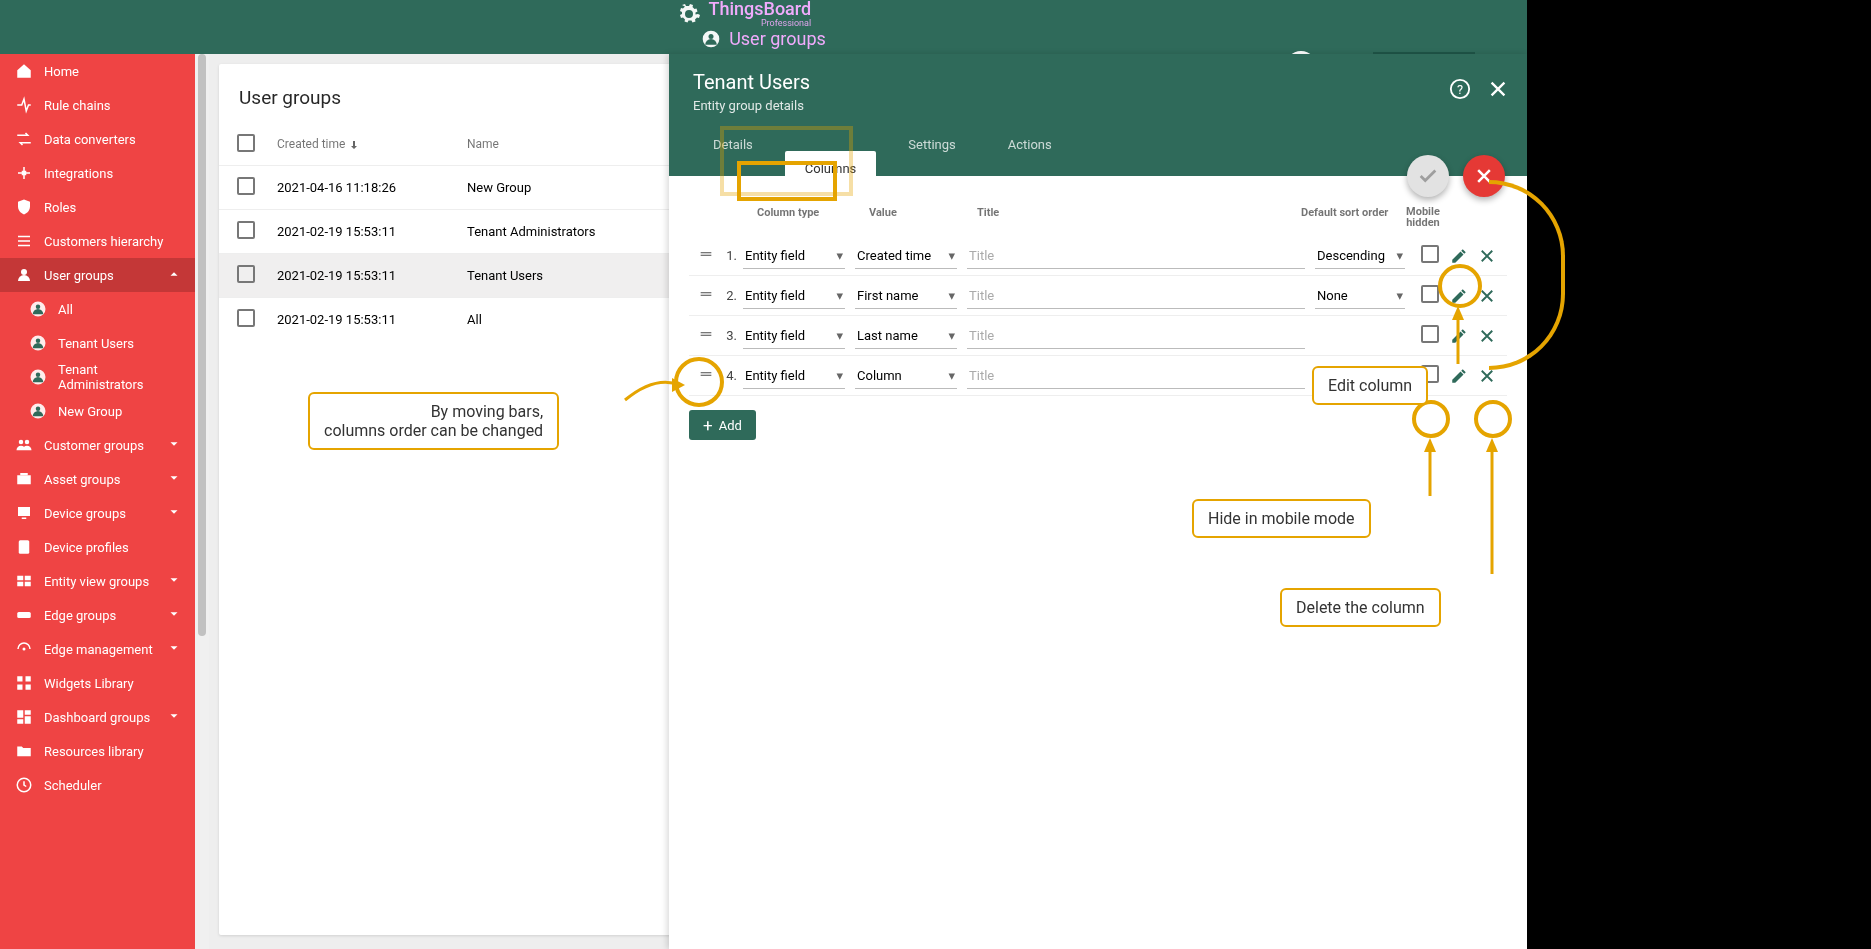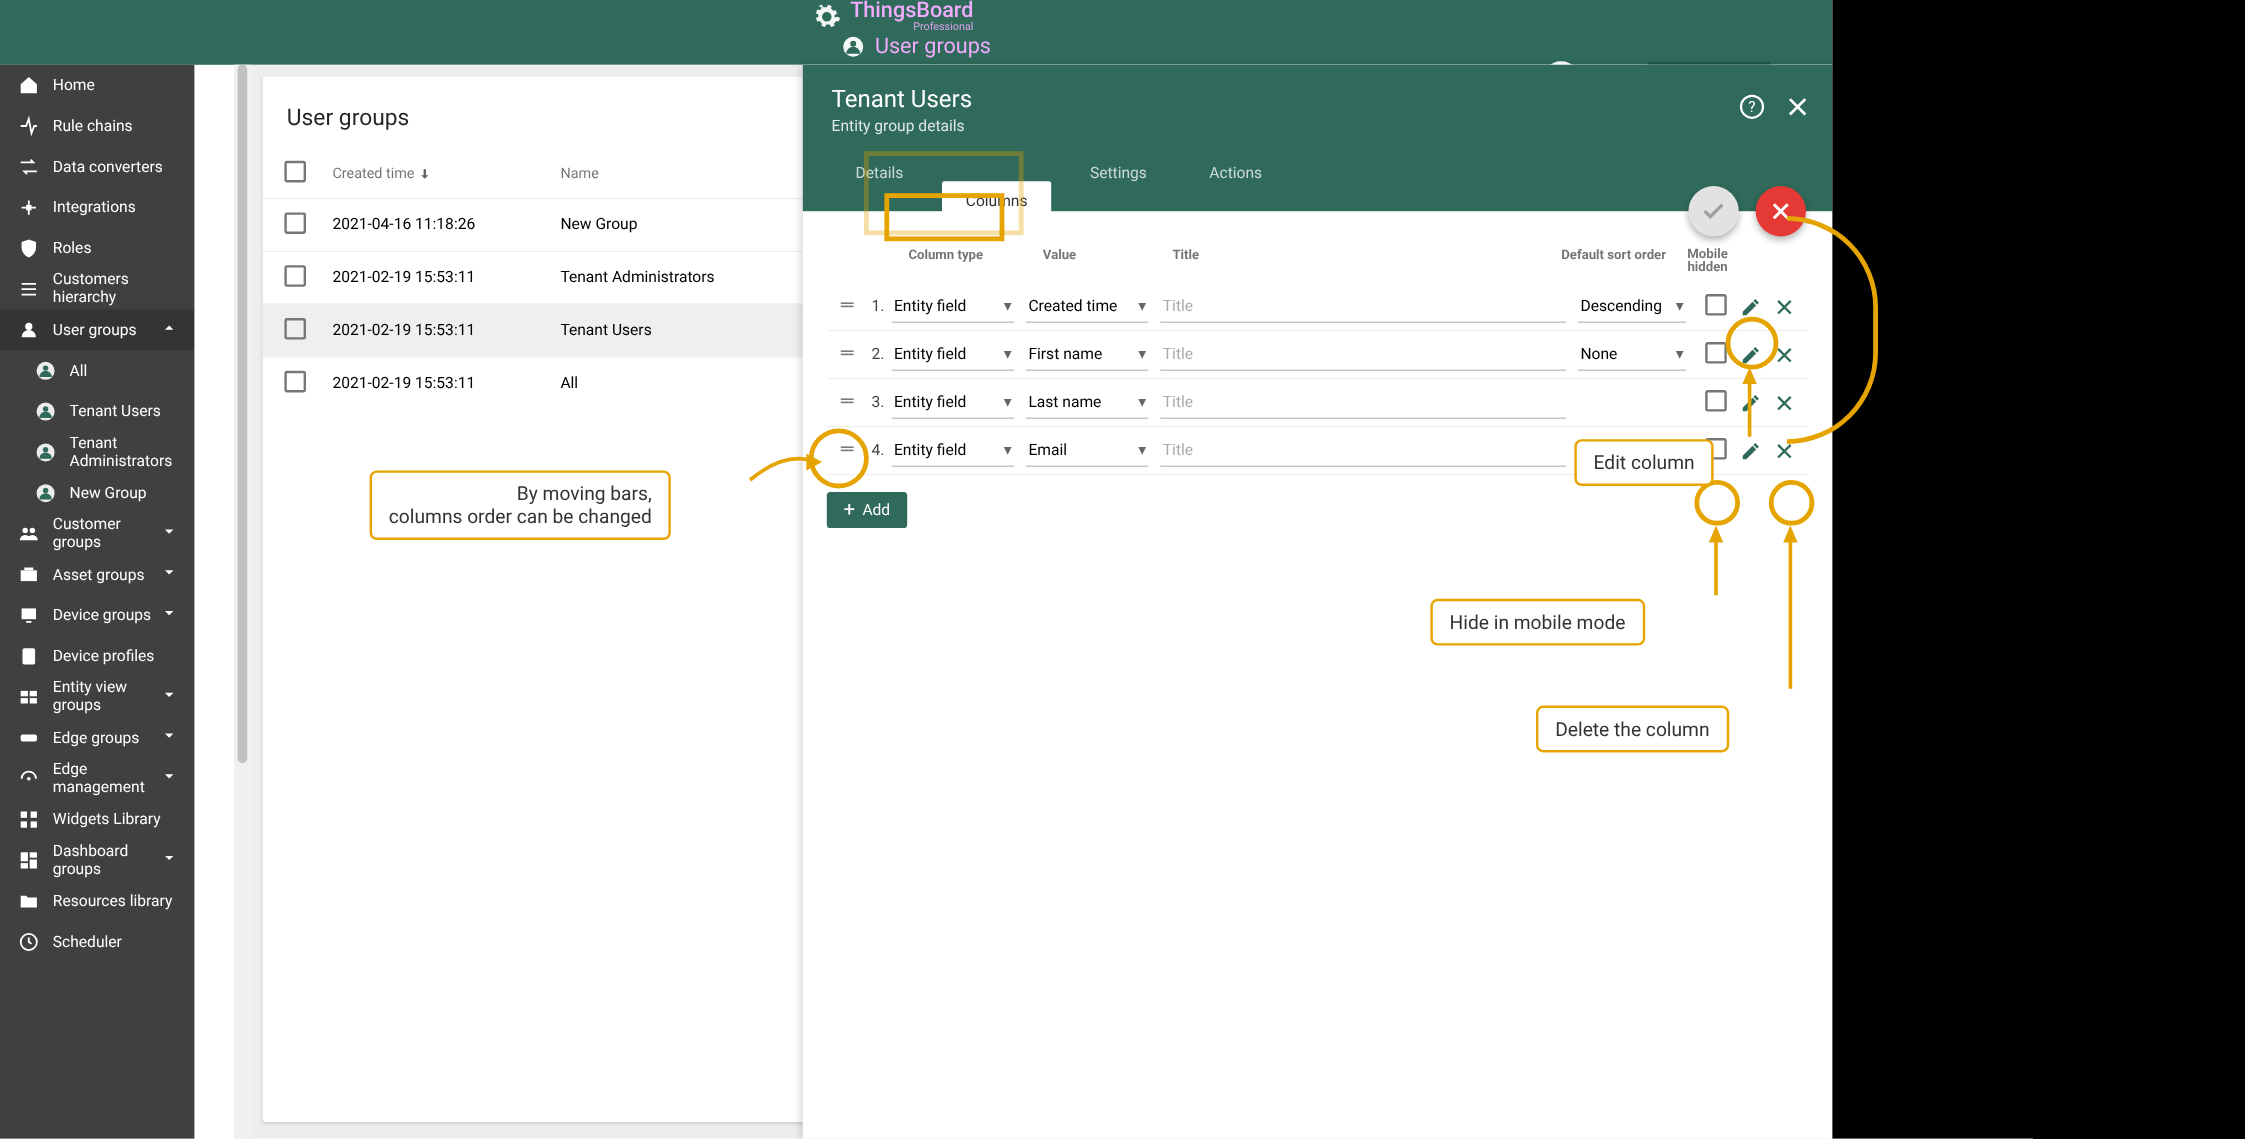--- a/index.html
+++ b/index.html
@@ -16,21 +16,21 @@
 .header-title-wrap { display: flex; align-items: center; font-size: 18px; }
 .header-title-wrap .avatar-small { margin-right: 8px; display: inline-flex; }
 .header-right { margin-left: auto; display: flex; align-items: center; padding-right: 10px; }
 .fullscreen-btn, .menu-dots-btn { width: 36px; height: 36px; display: flex; align-items: center; justify-content: center; cursor: pointer; color: #fff; }
 .user-block { display: flex; align-items: center; margin: 0 6px; gap: 48px; }
 .user-avatar { width: 32px; height: 32px; border-radius: 50%; background: #fff; color: #555; display: flex; align-items: center; justify-content: center; margin-right: 8px; }
 .user-name { background: #1f5548; padding: 1px 6px; font-size: 12px; line-height: 16px; }
 .user-role { font-size: 11px; opacity: .85; }
 
 
-.sidebar { position: absolute; top: 54px; left: 0; width: 162px; bottom: 0; background: #404040; color: #fff; overflow-y: auto; }
+.sidebar { position: absolute; top: 54px; left: 0; width: 195px; bottom: 0; background: #ef4444; color: #fff; overflow-y: auto; }
 .side-item { display: flex; align-items: center; height: 34px; padding: 0 14px; font-size: 13px; cursor: pointer; position: relative; }
 .side-item.sub { padding-left: 28px; }
 .side-item.active { background: rgba(0,0,0,0.18); }
 .side-item .icn { width: 20px; height: 20px; margin-right: 10px; display: inline-flex; align-items: center; justify-content: center; flex-shrink: 0; }
 .side-item .chev { margin-left: auto; }
 
 
 .content { position: absolute; top: 54px; left: 195px; right: 344px; bottom: 0; background: #eee; }
 .scrollbar-gutter { position: absolute; top: 0; bottom: 0; left: 0; width: 14px; background: #f0f0f0; }
 .scrollbar-thumb { background: #c1c1c1; width: 8px; margin-left: 3px; height: 65%; border-radius: 4px; }
@@ -547,21 +547,21 @@
     <span class="drag"><svg width="16" height="16" viewBox="0 0 24 24" fill="#777">
               <rect x="4" y="9" width="16" height="2"></rect>
               <rect x="4" y="13" width="16" height="2"></rect>
             </svg></span>
     <span class="num">4.</span>
     <div class="sel">
             <span>Entity field</span>
             <span class="arrow">▾</span>
           </div>
     <div class="sel">
-            <span>Email</span>
+            <span>Column</span>
             <span class="arrow">▾</span>
           </div>
     <input class="inp" placeholder="Title" value="" style="">
     <div class="sel sort">
             <span>None</span>
             <span class="arrow">▾</span>
           </div>
     <div class="mob-chk"><span class="chk"></span></div>
     <div class="row-act">
             <svg width="18" height="18" viewBox="0 0 24 24" fill="#2f6a5a">

